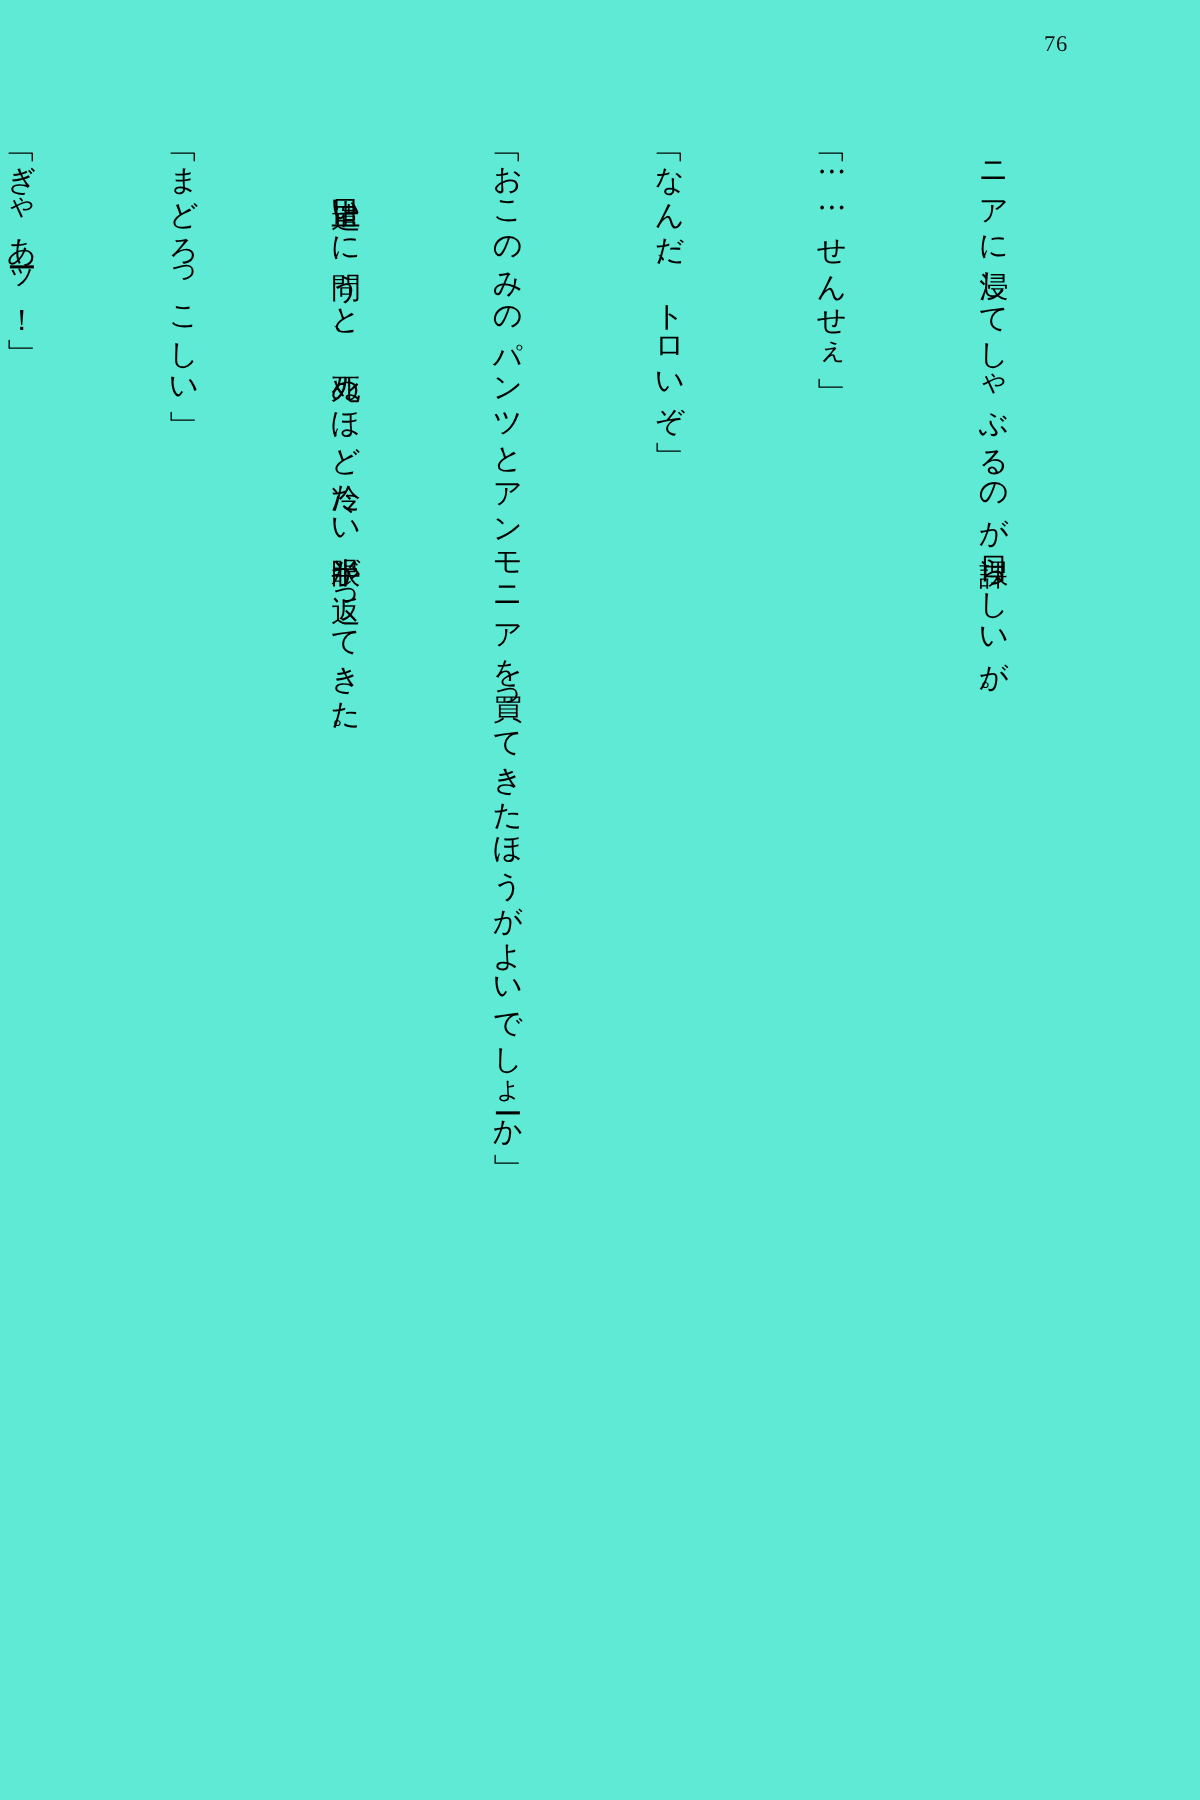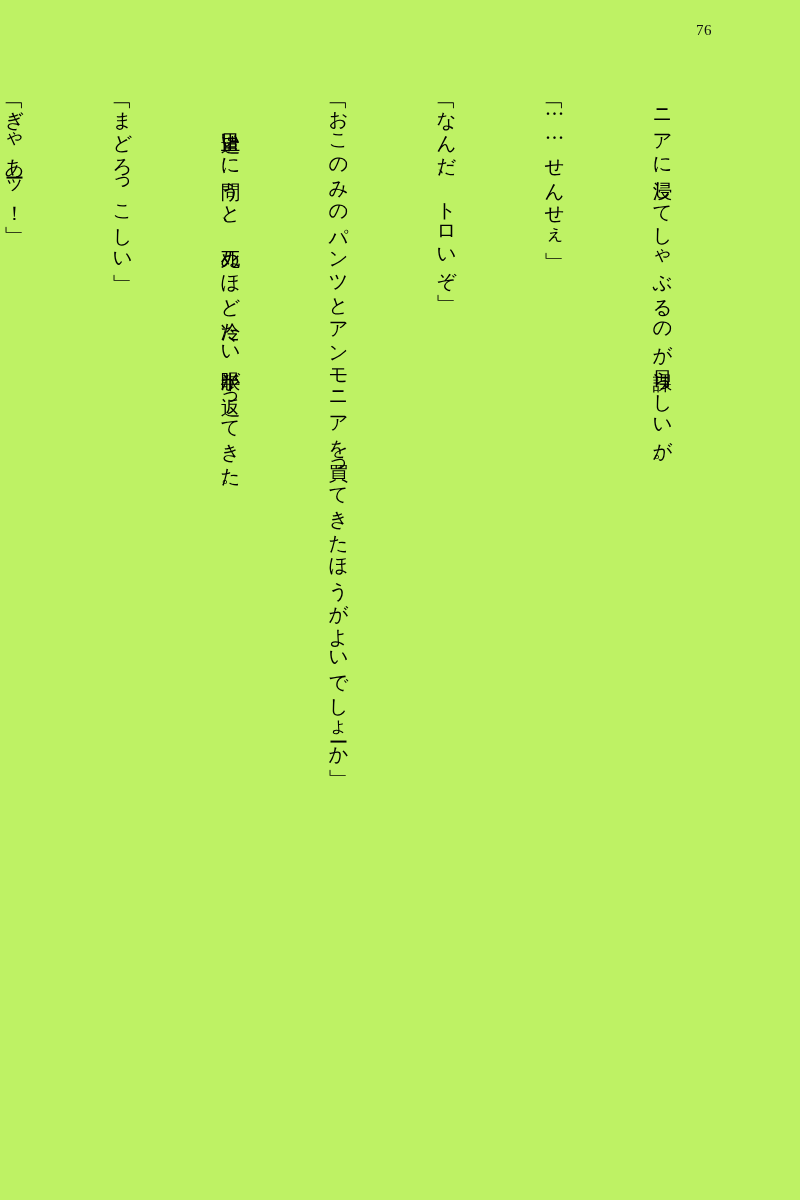--- a/index.html
+++ b/index.html
@@ -4,21 +4,21 @@
 <style>
   html, body {
     margin: 0;
     padding: 0;
     background: #ffffff;
   }
   .page {
     position: relative;
     width: 800px;
     height: 1200px;
-    background: #bef264;
+    background: #5eead4;
     overflow: hidden;
     font-family: "Liberation Serif", "DejaVu Serif", serif;
     color: #000000;
   }
   .page-number {
     position: absolute;
     top: 22px;
     right: 88px;
     font-size: 15px;
     letter-spacing: 0.5px;

